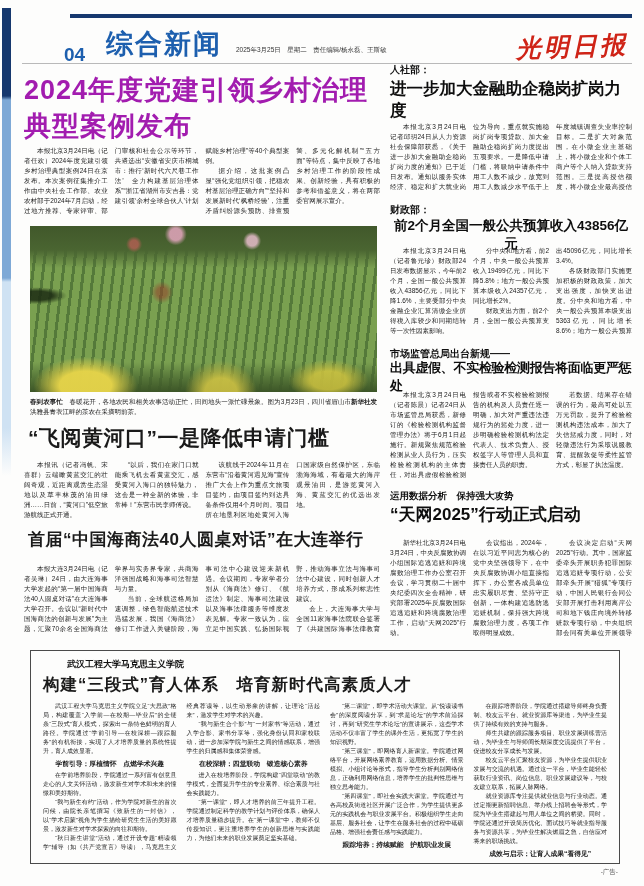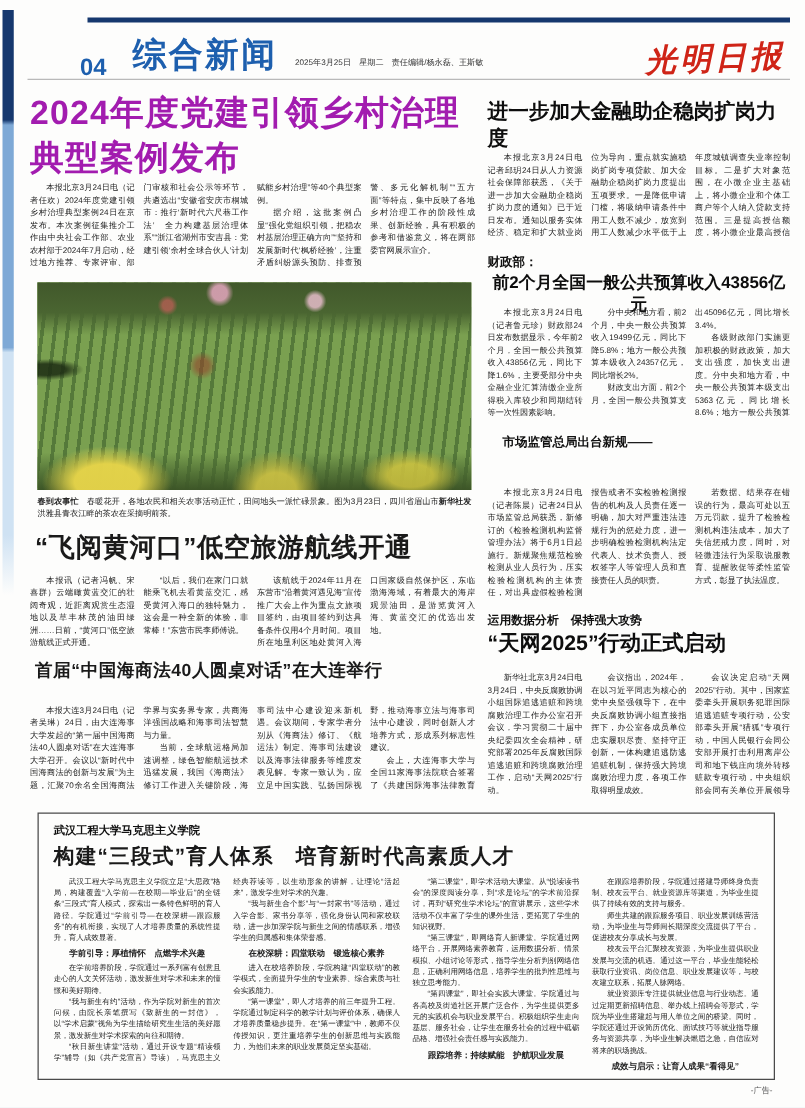--- a/index.html
+++ b/index.html
@@ -37,41 +37,41 @@
       linear-gradient(to bottom, #41582b 0, #4a6531 24px, rgba(74,101,49,0) 42px),
       linear-gradient(to top, #3c5527 0, rgba(70,99,46,.7) 14px, rgba(70,99,46,0) 30px),
       repeating-linear-gradient(97deg, #7aa050 0 7px, #55793a 7px 10px),
       repeating-linear-gradient(84deg, rgba(255,255,255,.07) 0 12px, rgba(0,0,0,.09) 12px 22px);}
   .caption{position:absolute;left:30px;top:397px;width:347px;font-size:6.5px;line-height:9.5px;text-align:justify;color:#222;}
   .caption b{font-weight:bold;}
   .caption .credit{float:right;font-weight:bold;}
 
   .feiyue-title{position:absolute;left:28px;top:424px;width:356px;font-size:21px;font-weight:900;letter-spacing:.5px;}
   .feiyue-body{position:absolute;left:24px;top:460px;width:356px;height:64px;}
-  .round-title{position:absolute;left:28px;top:528px;width:356px;font-size:14px;font-weight:900;letter-spacing:.5px;}
+  .round-title{position:absolute;left:28px;top:528px;width:356px;font-size:17px;font-weight:900;letter-spacing:.5px;}
   .round-body{position:absolute;left:24px;top:564px;width:356px;height:78px;}
 
   .r-col{left:390px;width:242px;position:absolute;}
   .kicker{font-size:10px;font-weight:bold;color:#111;}
   .r-title{font-weight:900;color:#0d0d0d;}
   .mohrss-kicker{top:63px;}
   .mohrss-title{top:78px;font-size:16.5px;}
   .mohrss-body{top:122px;height:76px;}
   .mof-kicker{top:203px;}
   .mof-title{top:217px;font-size:13.5px;text-align:center;}
   .mof-body{top:246px;height:95px;}
-  .samr-kicker{top:347px;margin-left:12px;}
+  .samr-kicker{top:347px;}
   .samr-title{top:359px;font-size:13px;letter-spacing:-.3px;}
   .samr-body{top:390px;height:96px;}
   .skynet-kicker{top:490px;font-size:9.5px;}
   .skynet-title{top:503px;font-size:17px;}
   .skynet-body{top:538px;height:100px;}
 
   .box{position:absolute;left:30px;top:650px;width:590px;height:214px;border:1px solid #4a4a4a;box-sizing:border-box;padding:7px 12px 6px 12px;}
-  .box-kicker{font-size:9px;font-weight:bold;color:#111;}
+  .box-kicker{font-size:9px;font-weight:bold;color:#111;margin-left:24px;}
   .box-title{font-size:16.5px;font-weight:900;letter-spacing:1px;margin-top:3px;}
   .box-flow{margin-top:6px;height:158px;column-count:4;column-gap:10px;column-fill:auto;
         font-size:6px;line-height:9px;text-align:justify;color:#222;overflow:hidden;}
   .box-flow p{margin:0;text-indent:2em;}
   .box-flow h4{margin:3px 0 3px 0;font-size:6.8px;text-align:center;text-indent:0;font-weight:bold;}
   .ad-mark{position:absolute;right:26px;top:868px;font-size:6.5px;color:#555;}
 </style>
 </head>
 <body>
 
@@ -90,49 +90,51 @@
   <div class="lead-body small-body cols4">
       <p>本报北京3月24日电（记者任欢）2024年度党建引领乡村治理典型案例24日在京发布。本次案例征集推介工作由中央社会工作部、农业农村部于2024年7月启动，经过地方推荐、专家评审、部门审核和社会公示等环节，共遴选出“安徽省安庆市桐城市：推行‘新时代六尺巷工作法’　全力构建基层治理体系”“浙江省湖州市安吉县：党建引领‘余村全球合伙人’计划赋能乡村治理”等40个典型案例。</p>
       <p>据介绍，这批案例凸显“强化党组织引领，把稳农村基层治理正确方向”“坚持和发展新时代‘枫桥经验’，注重矛盾纠纷源头预防、排查预警、多元化解机制”“五方面”等特点，集中反映了各地乡村治理工作的阶段性成果、创新经验，具有积极的参考和借鉴意义，将在两部委官网展示宣介。</p>
     </div>
 
   <div class="photo"></div>
   <div class="caption">
     <span class="credit">新华社发</span><b>春到农事忙</b><span>　春暖花开，各地农民和相关农事活动正忙，田间地头一派忙碌景象。图为3月23日，四川省眉山市洪雅县青衣江畔的茶农在采摘明前茶。</span>
   </div>
 
-  <div class="feiyue-title">“飞阅黄河口”低空旅游航线开通</div>
+  <div class="feiyue-title">“飞阅黄河口”一是降低申请门槛</div>
   <div class="feiyue-body small-body cols4">
       <p>本报讯（记者冯帆、宋喜群）云端瞰黄蓝交汇的壮阔奇观，近距离观赏生态湿地以及草丰林茂的油田绿洲……日前，“黄河口”低空旅游航线正式开通。</p>
       <p>“以后，我们在家门口就能乘飞机去看黄蓝交汇，感受黄河入海口的独特魅力，这会是一种全新的体验，非常棒！”东营市民李师傅说。</p>
       <p>该航线于2024年11月在东营市“沿着黄河遇见海”宣传推广大会上作为重点文旅项目签约，由项目签约到达具备条件仅用4个月时间。项目所在地垦利区地处黄河入海口国家级自然保护区，东临渤海海域，有着最大的海岸观景油田，是游览黄河入海、黄蓝交汇的优选出发地。</p>
     </div>
 
   <div class="round-title">首届“中国海商法40人圆桌对话”在大连举行</div>
   <div class="round-body small-body cols4">
       <p>本报大连3月24日电（记者吴琳）24日，由大连海事大学发起的“第一届中国海商法40人圆桌对话”在大连海事大学召开。会议以“新时代中国海商法的创新与发展”为主题，汇聚70余名全国海商法学界与实务界专家，共商海洋强国战略和海事司法智慧与力量。</p>
       <p>当前，全球航运格局加速调整，绿色智能航运技术迅猛发展，我国《海商法》修订工作进入关键阶段，海事司法中心建设迎来新机遇。会议期间，专家学者分别从《海商法》修订、《航运法》制定、海事司法建设以及海事法律服务等维度发表见解。专家一致认为，应立足中国实践、弘扬国际视野，推动海事立法与海事司法中心建设，同时创新人才培养方式，形成系列标志性建议。</p>
       <p>会上，大连海事大学与全国11家海事法院联合签署了《共建国际海事法律教育中心合作备忘录》，标志着我国首个以国际海事纠纷调解与法律教育为核心的合作平台正式启动。</p>
     </div>
 
+  <div class="r-col kicker mohrss-kicker">人社部：</div>
   <div class="r-col r-title mohrss-title">进一步加大金融助企稳岗扩岗力度</div>
   <div class="r-col small-body cols3 mohrss-body">
       <p>本报北京3月24日电　记者邱玥24日从人力资源社会保障部获悉，《关于进一步加大金融助企稳岗扩岗力度的通知》已于近日发布。通知以服务实体经济、稳定和扩大就业岗位为导向，重点就实施稳岗扩岗专项贷款、加大金融助企稳岗扩岗力度提出五项要求。一是降低申请门槛，将吸纳申请条件中用工人数不减少，放宽到用工人数减少水平低于上年度城镇调查失业率控制目标。二是扩大对象范围，在小微企业主基础上，将小微企业和个体工商户等个人纳入贷款支持范围。三是提高授信额度，将小微企业最高授信额度由3000万元提高至5000万元；对个人最高授信额度1000万元。四是降低利率水平，明确贷款利率最高不超过4%，最低可至2.9%。五是创新贷款模式，积极通过“创业担保贷款+稳岗扩岗专项贷款”等多元组合贷款方式，进一步提升贷款便利度。</p>
     </div>
 
   <div class="r-col kicker mof-kicker">财政部：</div>
   <div class="r-col r-title mof-title">前2个月全国一般公共预算收入43856亿元</div>
   <div class="r-col small-body cols3 mof-body">
       <p>本报北京3月24日电（记者鲁元珍）财政部24日发布数据显示，今年前2个月，全国一般公共预算收入43856亿元，同比下降1.6%，主要受部分中央金融企业汇算清缴企业所得税入库较少和同期结转等一次性因素影响。</p>
       <p>分中央和地方看，前2个月，中央一般公共预算收入19499亿元，同比下降5.8%；地方一般公共预算本级收入24357亿元，同比增长2%。</p>
       <p>财政支出方面，前2个月，全国一般公共预算支出45096亿元，同比增长3.4%。</p>
       <p>各级财政部门实施更加积极的财政政策，加大支出强度，加快支出进度。分中央和地方看，中央一般公共预算本级支出5363亿元，同比增长8.6%；地方一般公共预算支出39854亿元，同比增长2.7%。</p>
     </div>
 
   <div class="r-col kicker samr-kicker">市场监管总局出台新规——</div>
+  <div class="r-col r-title samr-title">出具虚假、不实检验检测报告将面临更严惩处</div>
   <div class="r-col small-body cols3 samr-body">
       <p>本报北京3月24日电（记者陈晨）记者24日从市场监管总局获悉，新修订的《检验检测机构监督管理办法》将于6月1日起施行。新规聚焦规范检验检测从业人员行为，压实检验检测机构的主体责任，对出具虚假检验检测报告或者不实检验检测报告的机构及人员责任逐一明确，加大对严重违法违规行为的惩处力度，进一步明确检验检测机构法定代表人、技术负责人、授权签字人等管理人员和直接责任人员的职责。</p>
       <p>若数据、结果存在错误的行为，最高可处以五万元罚款，提升了检验检测机构违法成本，加大了失信惩戒力度，同时，对轻微违法行为采取说服教育、提醒敦促等柔性监管方式，彰显了执法温度。</p>
     </div>
 
   <div class="r-col kicker skynet-kicker">运用数据分析　保持强大攻势</div>
   <div class="r-col r-title skynet-title">“天网2025”行动正式启动</div>
   <div class="r-col small-body cols3 skynet-body">
       <p>新华社北京3月24日电　3月24日，中央反腐败协调小组国际追逃追赃和跨境腐败治理工作办公室召开会议，学习贯彻二十届中央纪委四次全会精神，研究部署2025年反腐败国际追逃追赃和跨境腐败治理工作，启动“天网2025”行动。</p>
       <p>会议指出，2024年，在以习近平同志为核心的党中央坚强领导下，在中央反腐败协调小组直接指挥下，办公室各成员单位忠实履职尽责、坚持守正创新，一体构建追逃防逃追赃机制，保持强大跨境腐败治理力度，各项工作取得明显成效。</p>

